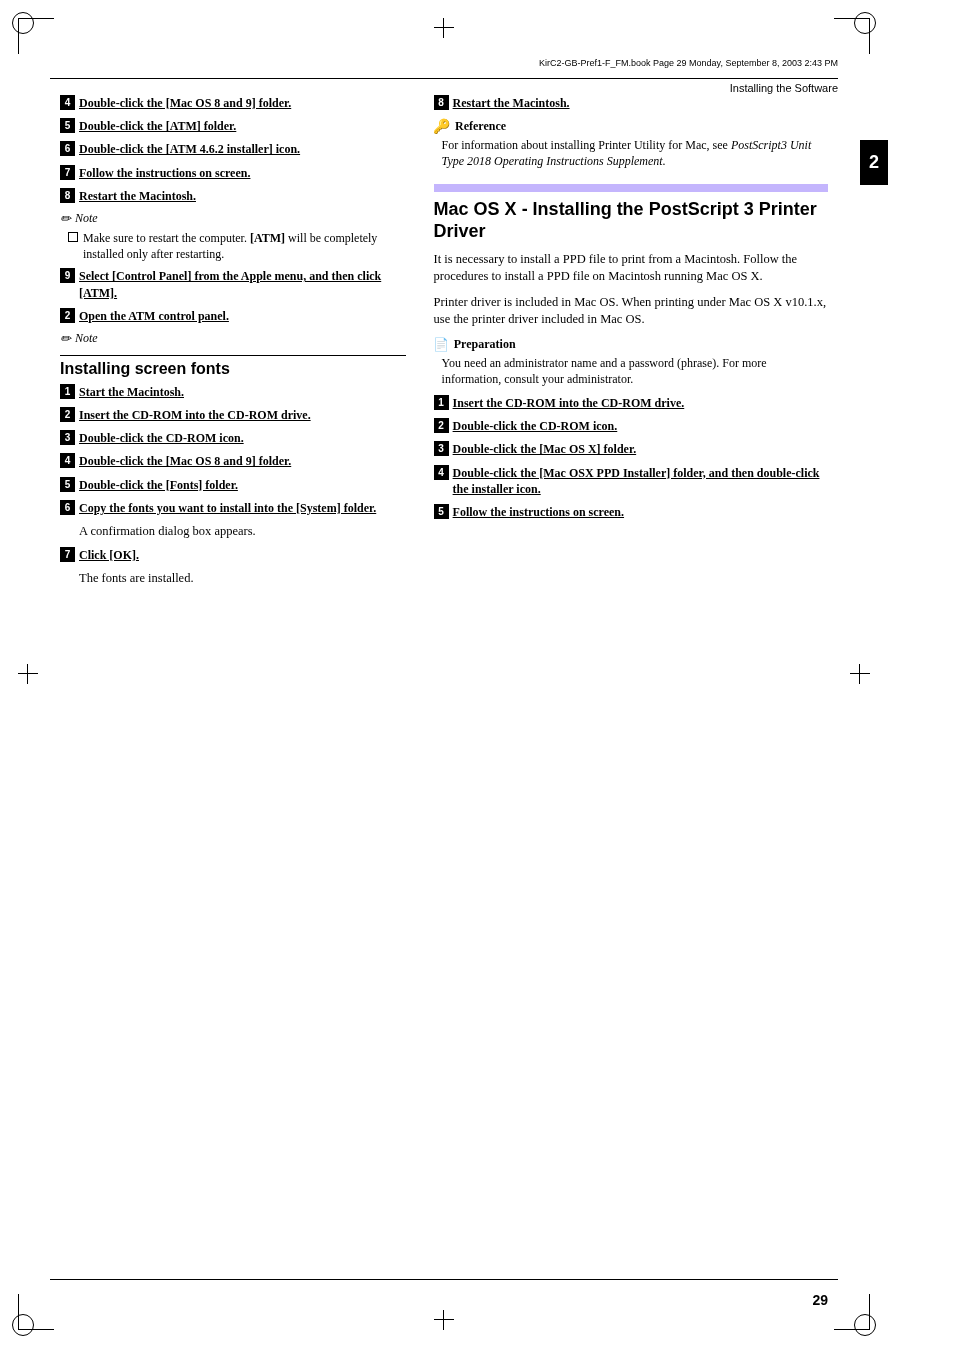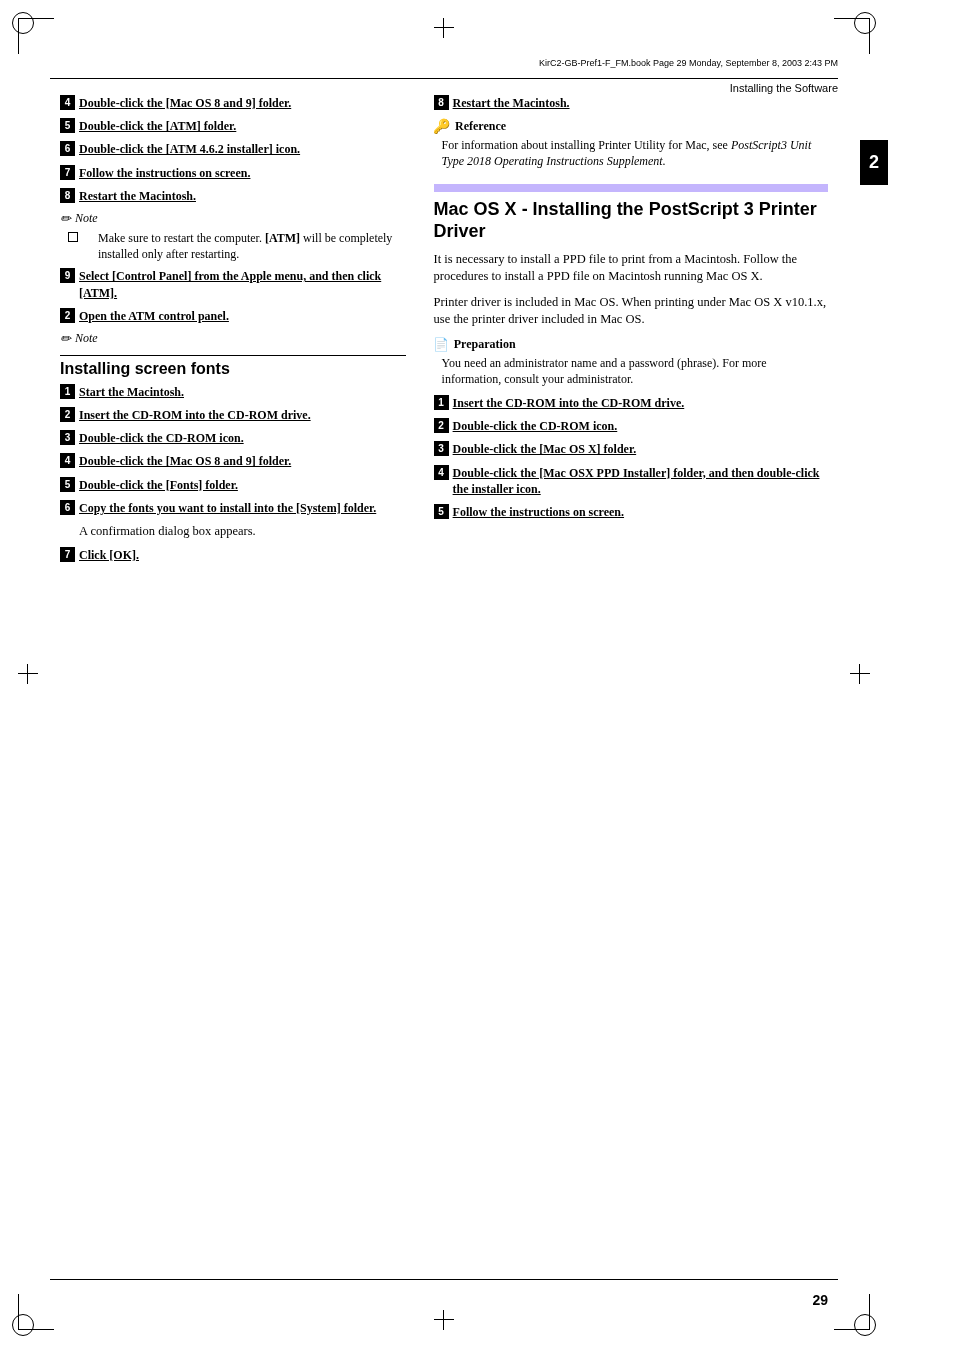--- a/index.html
+++ b/index.html
@@ -170,21 +170,21 @@
       align-items: center;
       gap: 4px;
       margin-bottom: 3px;
     }
     .note-icon {
       font-size: 13px;
     }
     .note-item {
       display: flex;
       align-items: flex-start;
-      gap: 20px;
+      gap: 5px;
       font-size: 12px;
       line-height: 1.35;
       margin-left: 8px;
     }
     .note-checkbox {
       width: 10px;
       height: 10px;
       border: 1px solid #000;
       display: inline-block;
       flex-shrink: 0;
@@ -387,20 +387,21 @@
         </div>
         <div class="step">
           <span class="step-num-box">6</span>
           <span class="step-text">Copy the fonts you want to install into the [System] folder.</span>
         </div>
         <div class="step-sub">A confirmation dialog box appears.</div>
         <div class="step">
           <span class="step-num-box">7</span>
           <span class="step-text">Click [OK].</span>
         </div>
+        <div class="step-sub">The fonts are installed.</div>
 
       </div>
 
       <div class="col-right">
 
         <div class="step">
           <span class="step-num-box">8</span>
           <span class="step-text">Restart the Macintosh.</span>
         </div>
 

